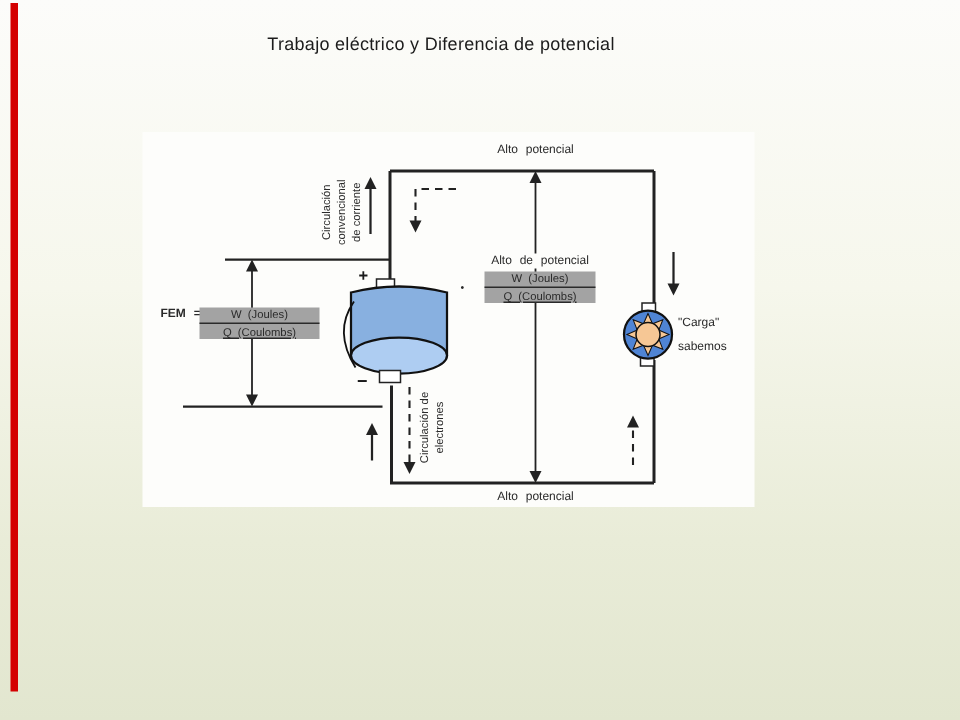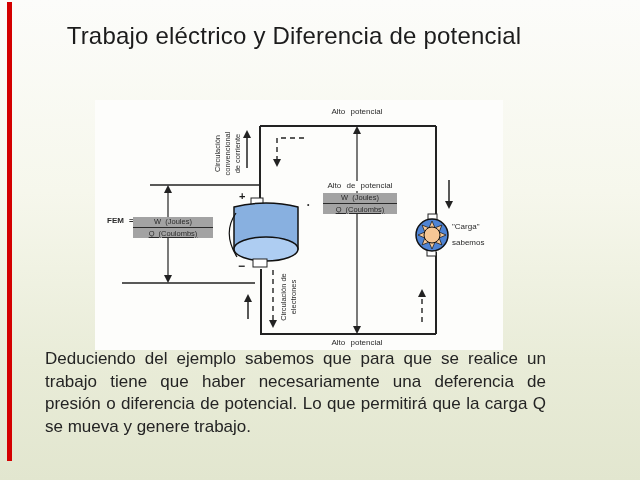--- a/index.html
+++ b/index.html
@@ -4,23 +4,23 @@
 <style>
   html,body { margin:0; padding:0; }
   .slide {
     position:relative; width:640px; height:480px; overflow:hidden;
     background:linear-gradient(180deg,#fcfcfa 0%,#f6f7ec 40%,#e9ecd8 75%,#e2e6cf 100%);
     font-family:"Liberation Sans", sans-serif;
   }
   .accent-bar { position:absolute; left:7px; top:2px; width:5px; height:459px; background:#d40000; }
   .title {
     position:absolute; left:0; top:22px; width:588px; text-align:center;
-    font-size:24px; color:#1c1c1c; letter-spacing:0.2px;
+    font-size:12px; color:#1c1c1c; letter-spacing:0.2px;
   }
-  .panel { position:absolute; left:95px; top:88px; width:408px; height:250px; background:#fdfdfb;margin-top:12px; }
+  .panel { position:absolute; left:95px; top:88px; width:408px; height:250px; background:#fdfdfb; }
   .panel svg { position:absolute; left:0; top:0; }
   .dlabel {
     position:absolute; font-family:"Liberation Sans", sans-serif; font-size:8px;
     color:#2a2a2a; line-height:10px; white-space:nowrap; word-spacing:3px;
   }
   .center { text-align:center; }
   .frac { position:absolute; text-align:center; font-size:7.5px; line-height:9px; color:#2a2a2a; background:#a3a3a3; word-spacing:2px; }
   .frac .num { border-bottom:1px solid #2a2a2a; padding:0 4px 1px; }
   .frac .den { padding-top:1px;text-decoration:underline; }
   .rotwrap { position:absolute; }
@@ -134,15 +134,14 @@
 
     <div class="dlabel" style="left:357px; top:119px; line-height:16px;">
       <div>"Carga"</div>
       <div>sabemos</div>
     </div>
 
     <div class="sign" style="left:144px; top:90px; font-size:11px;">+</div>
     <div class="sign" style="left:143px; top:159px; font-size:12px;">−</div>
   </div>
 
-  <div class="body-text">Deduciendo del ejemplo sabemos que para que se realice un trabajo tiene que haber necesariamente una deferencia de presión o diferencia de potencial. Lo que permitirá que la carga Q se mueva y genere trabajo.</div>
 
 </div>
 
 </body></html>

